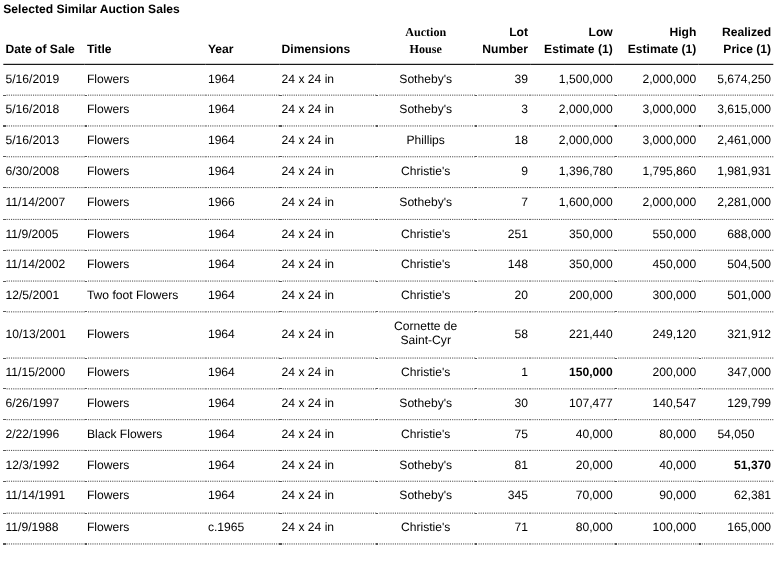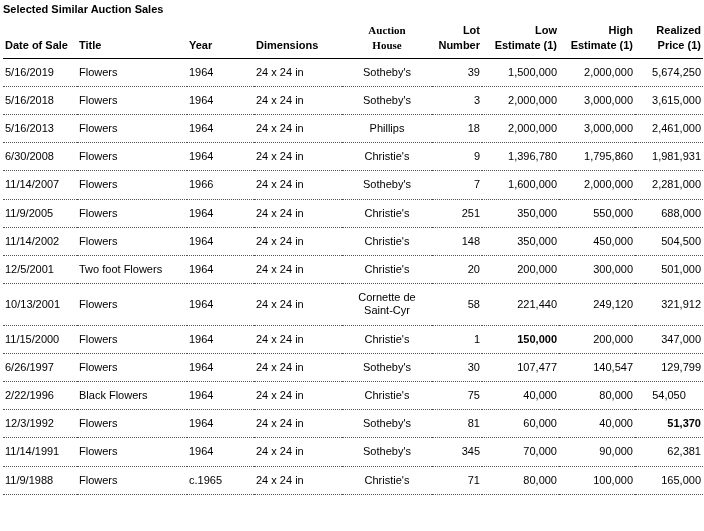--- a/index.html
+++ b/index.html
@@ -214,21 +214,21 @@
           <td style="text-align: right;">80,000</td>
           <td style="text-align: center;">54,050</td>
         </tr>
         <tr>
           <td style="text-align: left;">12/3/1992</td>
           <td style="text-align: left;">Flowers</td>
           <td style="text-align: left;">1964</td>
           <td style="text-align: left;">24 x 24 in</td>
           <td style="text-align: center;">Sotheby's</td>
           <td style="text-align: right;">81</td>
-          <td style="text-align: right;">60,000</td>
+          <td style="text-align: right;">20,000</td>
           <td style="text-align: right;">40,000</td>
           <td style="text-align: right; font-weight: bold;">51,370</td>
         </tr>
         <tr>
           <td style="text-align: left;">11/14/1991</td>
           <td style="text-align: left;">Flowers</td>
           <td style="text-align: left;">1964</td>
           <td style="text-align: left;">24 x 24 in</td>
           <td style="text-align: center;">Sotheby's</td>
           <td style="text-align: right;">345</td>

